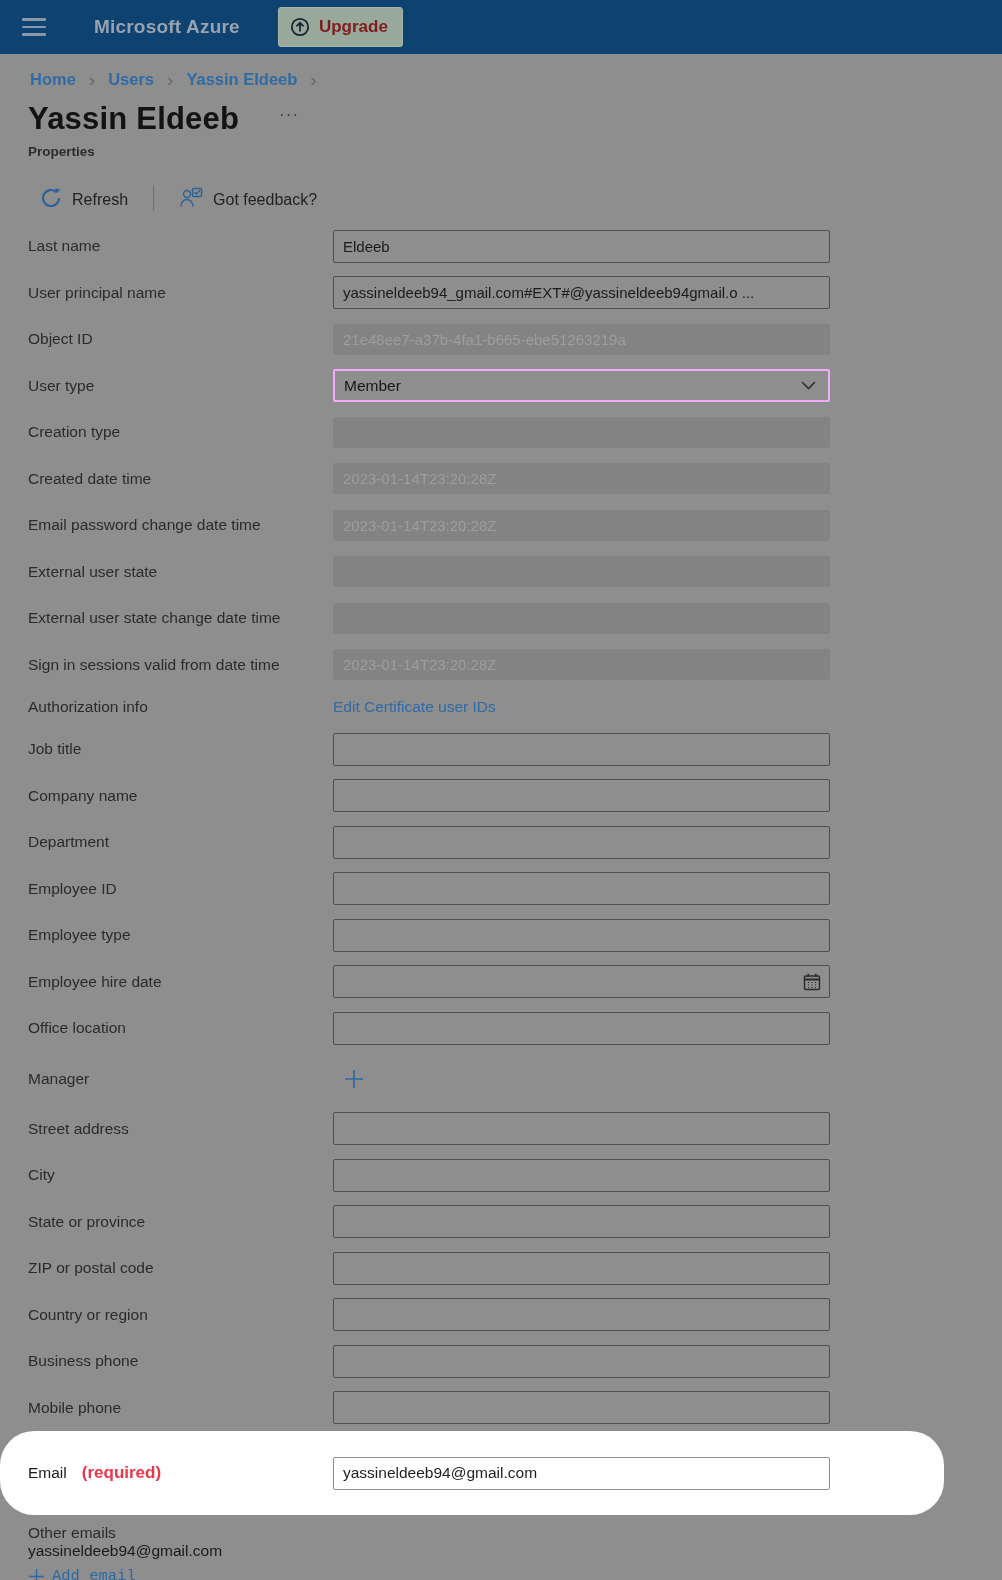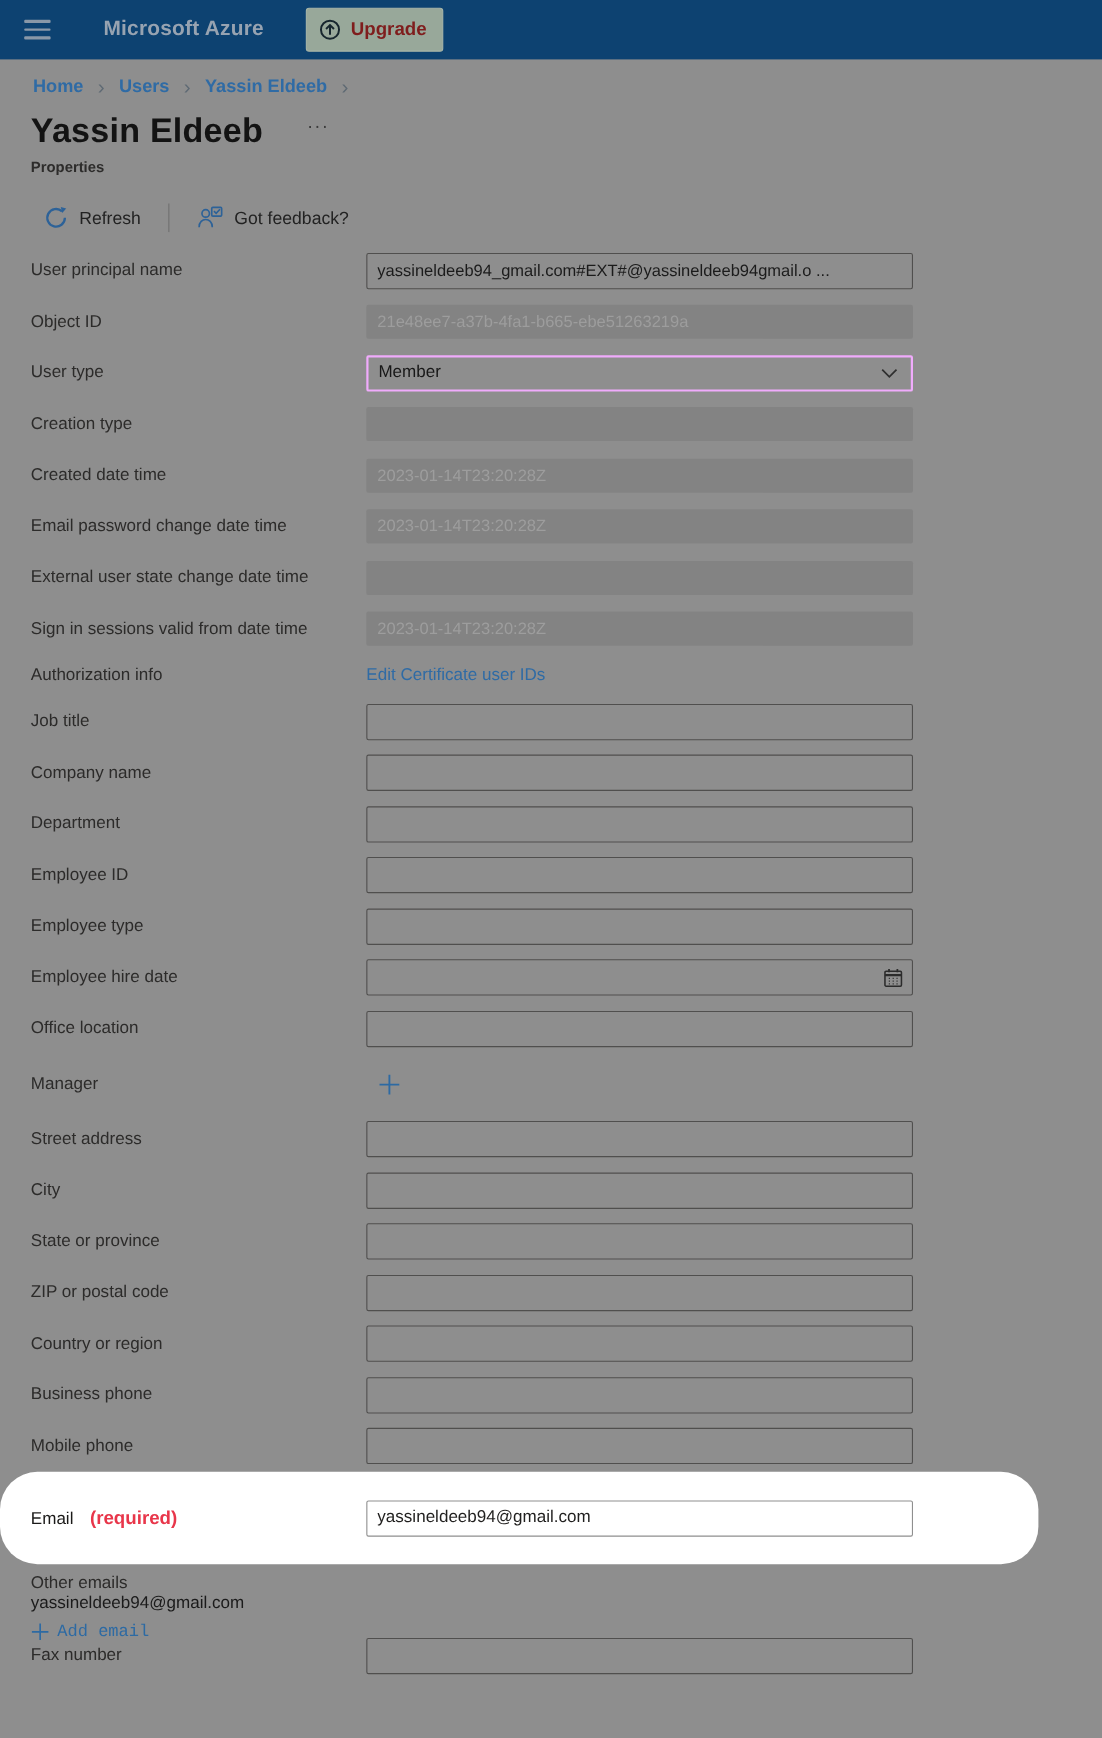--- a/index.html
+++ b/index.html
@@ -127,20 +127,24 @@
         <rect x="13.5" y="1.5" width="9" height="8" rx="1"></rect>
         <path d="M15.5 5 l2 2 l3.5-3.8"></path>
       </svg>
     </span>
     <span>Got feedback?</span>
   </div>
 </div>
 
 <div class="form">
 
+  <div class="row">
+    <div class="row-label">Last name</div>
+    <div class="control"><input class="tb" type="text" spellcheck="false" value="Eldeeb" style=""></div>
+  </div>
 
   <div class="row">
     <div class="row-label">User principal name</div>
     <div class="control"><input class="tb" type="text" spellcheck="false" value="yassineldeeb94_gmail.com#EXT#@yassineldeeb94gmail.o ..." style=""></div>
   </div>
 
   <div class="row">
     <div class="row-label">Object ID</div>
     <div class="control">
         <div class="tb-disabled">21e48ee7-a37b-4fa1-b665-ebe51263219a</div>
@@ -175,20 +179,26 @@
       </div>
   </div>
 
   <div class="row">
     <div class="row-label">Email password change date time</div>
     <div class="control">
         <div class="tb-disabled">2023-01-14T23:20:28Z</div>
       </div>
   </div>
 
+  <div class="row">
+    <div class="row-label">External user state</div>
+    <div class="control">
+        <div class="tb-disabled"></div>
+      </div>
+  </div>
 
   <div class="row">
     <div class="row-label">External user state change date time</div>
     <div class="control">
         <div class="tb-disabled"></div>
       </div>
   </div>
 
   <div class="row">
     <div class="row-label">Sign in sessions valid from date time</div>

